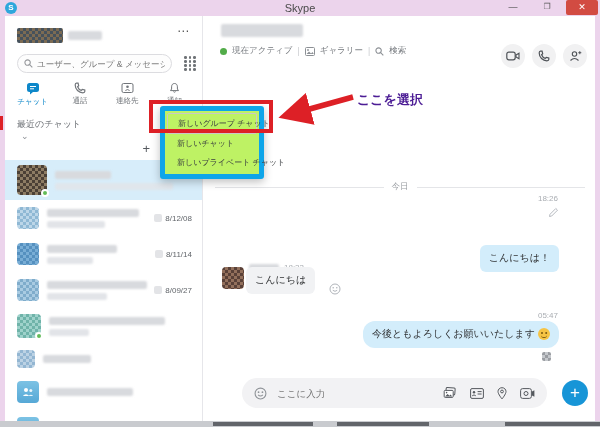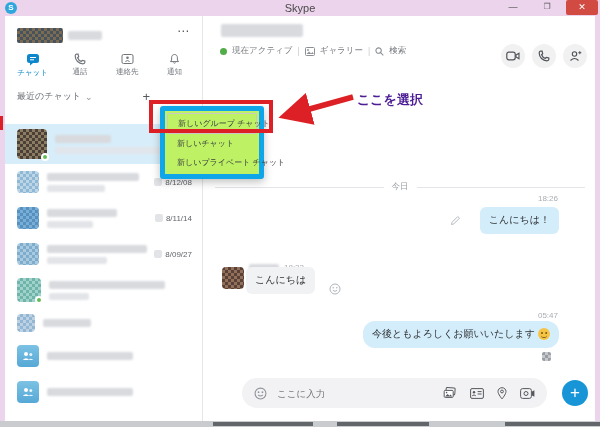--- a/index.html
+++ b/index.html
@@ -26,21 +26,21 @@
   .more-dots{position:absolute;right:12px;top:8px;color:#555;font-size:12px;letter-spacing:1px;}
   .search-row{display:flex;align-items:center;padding:6px 10px 4px 12px;}
   .search-pill{flex:0 0 150px;height:19px;border:1px solid #dcdce0;border-radius:10px;background:#fdfdfd;display:flex;align-items:center;padding:0 6px;}
   .search-pill input{border:0;outline:0;background:transparent;font-size:8.5px;color:#777;width:128px;padding:0;margin-left:4px;}
   .dialpad{margin-left:12px;display:grid;grid-template-columns:repeat(3,3px);grid-gap:1.5px;}
   .dialpad i{width:2.5px;height:2.5px;border-radius:50%;background:#6f7377;}
   .tabs{display:flex;padding:5px 4px 4px 4px;}
   .tab{flex:1;display:flex;flex-direction:column;align-items:center;gap:2px;cursor:pointer;}
   .tab .lbl{font-size:7.5px;color:#71757a;}
   .tab.active .lbl{color:#0d87c9;}
-  .recent-row{display:flex;align-items:center;padding:7px 12px 20px 12px;font-size:9px;color:#6b6f74;}
+  .recent-row{display:flex;align-items:flex-start;padding:7px 12px 4px 12px;font-size:9px;color:#6b6f74;flex-direction:column;}
   .recent-row .plus{margin-left:auto;margin-right:40px;font-size:13px;color:#55595e;}
   .chat-list{flex:1;overflow:hidden;}
   .chat-item{display:flex;align-items:center;padding:0 10px 0 12px;height:36px;position:relative;cursor:pointer;}
   .chat-item.selected{background:#d7edfa;height:40px;}
   .av{position:relative;border-radius:4px;flex:0 0 auto;}
   .gdot{position:absolute;right:-2px;bottom:-2px;width:8px;height:8px;border-radius:50%;background:#63bb58;border:2px solid #fff;}
   .ci-text{margin-left:8px;display:flex;flex-direction:column;gap:4px;flex:1;}
   .ci-date{font-size:8px;color:#61656a;display:flex;align-items:center;gap:3px;margin-left:auto;}
   .date-ic{width:8px;height:8px;background:#e3e4e7;border-radius:2px;}
   .grp-av{width:22px;height:22px;border-radius:4px;background:linear-gradient(#7cc2e4,#56a8d6);display:flex;align-items:center;justify-content:center;}
@@ -53,21 +53,21 @@
   .sep{color:#c9cbce;}
   .hdr-btns{position:absolute;right:8px;top:28px;display:flex;gap:7px;}
   .cbtn{width:24px;height:24px;border-radius:50%;background:#f1f1f2;display:flex;align-items:center;justify-content:center;cursor:pointer;}
   .messages{position:absolute;left:0;right:0;top:48px;bottom:45px;}
   .divider{position:absolute;top:117px;left:12px;right:10px;display:flex;align-items:center;gap:8px;font-size:8.5px;color:#9a9ea3;}
   .divider:before,.divider:after{content:"";flex:1;height:1px;background:#e4e5e8;}
   .t-stamp{position:absolute;font-size:8px;color:#a9adb2;}
   .bubble{border-radius:6px;font-size:10px;color:#2f3133;padding:6px 9px;line-height:1.45;}
   .sent{background:#d3edfb;}
   .recv{background:#f1f2f4;}
-  .msg1{position:absolute;top:143px;right:36px;display:flex;align-items:center;gap:19px;}
+  .msg1{position:absolute;top:143px;right:36px;display:flex;align-items:flex-end;gap:27px;flex-direction:column;}
   .msg2{position:absolute;top:170px;right:36px;width:152px;}
   .recv-av{position:absolute;left:19px;top:203px;width:22px;height:22px;border-radius:4px;}
   .recv-name{position:absolute;left:46px;top:199px;display:flex;align-items:center;gap:5px;}
   .msg3{position:absolute;left:43px;top:203px;}
   .react{position:absolute;left:126px;top:219px;}
   .msg4{position:absolute;top:257px;right:36px;display:flex;align-items:center;gap:3px;border-radius:12px;}
   .receipt{position:absolute;top:288px;right:44px;width:9px;height:9px;border-radius:2px;}
   .emoji{width:12px;height:12px;border-radius:50%;background:#f6c445;position:relative;display:inline-block;}
   .emoji:before{content:"";position:absolute;left:3px;top:3.5px;width:1.8px;height:1.8px;border-radius:50%;background:#7a5a12;box-shadow:4.2px 0 0 #7a5a12;}
   .emoji:after{content:"";position:absolute;left:3px;top:6px;width:6px;height:3px;border-bottom:1.3px solid #7a5a12;border-radius:0 0 6px 6px;}
@@ -104,20 +104,43 @@
   <div class="app">
 
     <div class="sidebar">
 
       <div class="profile-row">
         <div class="mosaic" style="--c1:#46525c;--c2:#7c6b53;width:46px;height:15px;border-radius:2px;"></div>
         <div class="blurbar" style="width:34px;height:9px;margin-left:5px;"></div>
         <div class="more-dots">⋯</div>
       </div>
 
+      <div class="search-row">
+        <div class="search-pill">
+          <svg width="9" height="9" viewBox="0 0 10 10">
+              <circle cx="4" cy="4" r="3" fill="none" stroke="#96989c" stroke-width="1.2"></circle>
+              <line x1="6.3" y1="6.3" x2="9.2" y2="9.2" stroke="#96989c" stroke-width="1.2"></line>
+            </svg>
+          <input type="text" readonly="" placeholder="ユーザー、グループ &amp; メッセージ" style="">
+        </div>
+        <div class="dialpad">
+          <i></i>
+            <i></i>
+            <i></i>
+            <i></i>
+            <i></i>
+            <i></i>
+            <i></i>
+            <i></i>
+            <i></i>
+            <i></i>
+            <i></i>
+            <i></i>
+        </div>
+      </div>
 
       <div class="tabs">
         <div class="tab active">
           <svg width="14" height="13" viewBox="0 0 14 13">
               <rect x="1" y="1" width="12" height="9" rx="2.5" fill="#0d87c9"></rect>
               <path d="M4 10 L4 12.6 L7 10 Z" fill="#0d87c9"></path>
               <line x1="4" y1="4.5" x2="10" y2="4.5" stroke="#fff" stroke-width="1"></line>
               <line x1="4" y1="6.8" x2="8" y2="6.8" stroke="#fff" stroke-width="1"></line>
             </svg>
           <span class="lbl">チャット</span>

